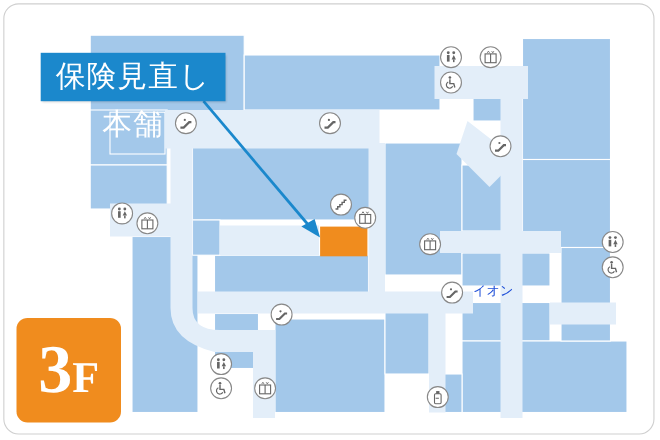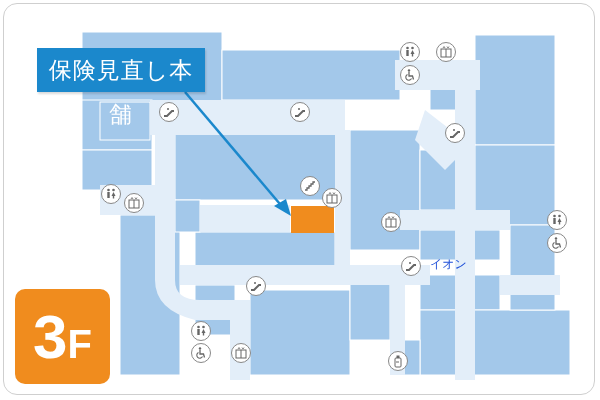--- a/index.html
+++ b/index.html
@@ -1,20 +1,20 @@
 <!DOCTYPE html>
 <html><head>
 <meta charset="utf-8">
 <style>
   html,body{margin:0;padding:0;background:#fff;}
   body{width:600px;height:400px;position:relative;overflow:hidden;font-family:"DejaVu Sans",sans-serif;}
   .frame{position:absolute;left:3px;top:3px;width:592px;height:392px;border:1px solid #cfcfcf;border-radius:14px;background:#fff;box-sizing:border-box;}
   .map{position:absolute;left:0;top:0;width:600px;height:400px;}
-  .callout{position:absolute;left:37px;top:48px;width:168px;height:44px;background:#1b88cc;color:#fff;font-size:23px;line-height:44px;text-align:center;letter-spacing:1px;box-shadow:1px 2px 2px rgba(0,0,0,0.15);}
-  .floor-badge{position:absolute;left:15px;top:289px;width:95px;height:95px;background:#f08c1e;border-radius:10px;color:#fff;font-family:Liberation Sans, sans-serif;text-align:center;}
+  .callout{position:absolute;left:37px;top:48px;width:168px;height:44px;background:#1b88cc;color:#fff;font-size:27px;line-height:44px;text-align:center;letter-spacing:1px;box-shadow:1px 2px 2px rgba(0,0,0,0.15);}
+  .floor-badge{position:absolute;left:15px;top:289px;width:95px;height:95px;background:#f08c1e;border-radius:10px;color:#fff;font-family:Liberation Serif, serif;text-align:center;}
   .floor-badge .num{font-size:62px;line-height:95px;font-weight:bold;}
   .floor-badge .letter{font-size:40px;font-weight:bold;}
   .icon{position:absolute;width:20px;height:20px;border-radius:50%;background:#fff;border:1.2px solid #888;box-sizing:border-box;display:flex;align-items:center;justify-content:center;}
   .icon svg{width:14px;height:14px;}
   .label-aeon{position:absolute;left:430px;top:256px;font-size:12px;color:#1d4ed8;}
 </style>
 </head>
 <body>
 
 <div class="frame"></div>

